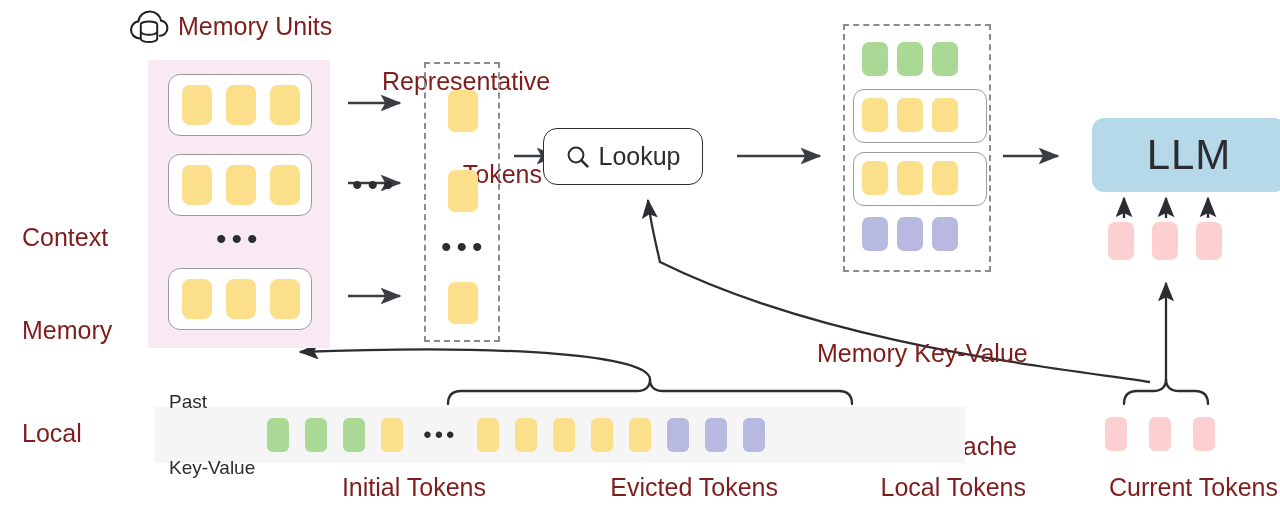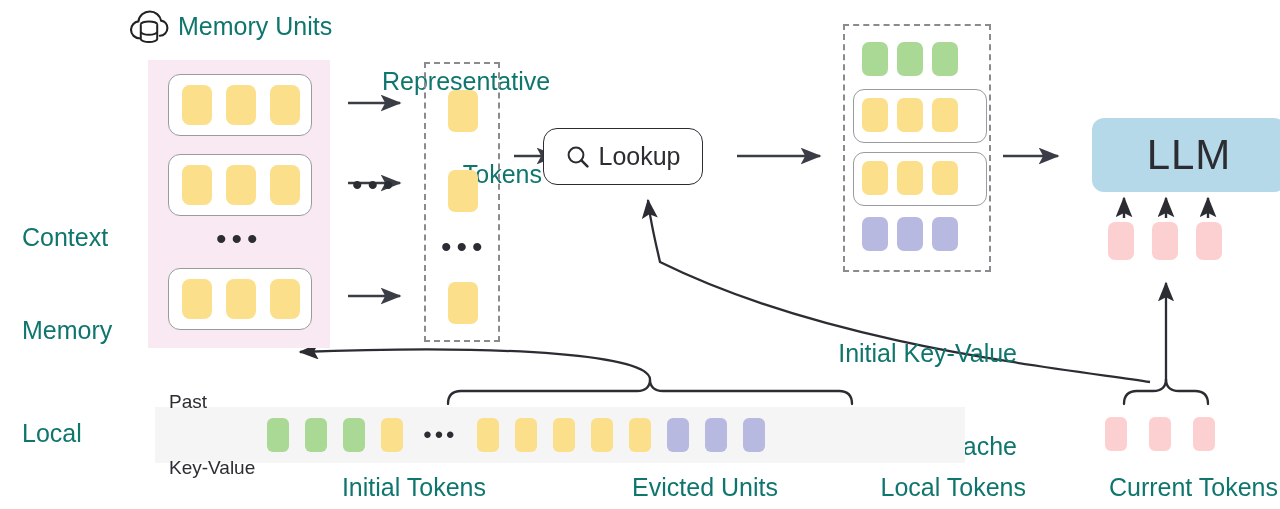--- a/index.html
+++ b/index.html
@@ -11,21 +11,21 @@
     overflow:hidden;
     position:relative;
   }
   #stage{position:absolute;left:0;top:0;width:1280px;height:509px;}
   .abs{position:absolute;}
 
   
   #wires{position:absolute;left:0;top:0;width:1280px;height:509px;pointer-events:none;}
 
   
-  .lbl{font-size:25px;line-height:31px;color:#0f766e;white-space:pre;}
+  .lbl{font-size:25px;line-height:31px;color:#7f1d1d;white-space:pre;}
   .lbl-c{text-align:right;}
 
   
   .chip{border-radius:7px;}
   .chip-lg{width:30px;height:40px;border-radius:8px;}
   .chip-md{width:26px;height:34px;border-radius:7px;}
   .chip-sm{width:22px;height:34px;border-radius:6px;}
 
   
   #ctxmem{left:148px;top:60px;width:182px;height:288px;background:#f8e9f2;}
@@ -195,21 +195,21 @@
       <div class="chip chip-md" style="background:#fcdf8a;"></div>
     </div>
     <div class="kvrow" style="top:191px;">
       <div class="chip chip-md" style="background:#b8b9e0;"></div>
       <div class="chip chip-md" style="background:#b8b9e0;"></div>
       <div class="chip chip-md" style="background:#b8b9e0;"></div>
     </div>
   </div>
 
   <div class="abs lbl lbl-c" style="left:817px;top:276px;width:200px;">
-    <div>Initial Key-Value</div>
+    <div>Memory Key-Value</div>
     <div>Cache</div>
   </div>
 
   <div class="abs" id="llm">
     <span>LLM</span>
   </div>
 
   <div class="abs" id="llmtok">
     <div class="chip" style="width:26px;height:38px;background:#fcd0d0;"></div>
     <div class="chip" style="width:26px;height:38px;background:#fcd0d0;"></div>
@@ -249,17 +249,17 @@
     </div>
   </div>
 
   <div class="abs" id="curtok">
     <div class="chip chip-sm" style="background:#fcd0d0;"></div>
     <div class="chip chip-sm" style="background:#fcd0d0;"></div>
     <div class="chip chip-sm" style="background:#fcd0d0;"></div>
   </div>
 
   <div class="abs lbl lbl-c" style="left:218px;top:472px;width:268px;">Initial Tokens</div>
-  <div class="abs lbl lbl-c" style="left:518px;top:472px;width:260px;">Evicted Units</div>
+  <div class="abs lbl lbl-c" style="left:518px;top:472px;width:260px;">Evicted Tokens</div>
   <div class="abs lbl lbl-c" style="left:1062px;top:472px;width:216px;">Current Tokens</div>
   <div class="abs lbl lbl-c" style="left:820px;top:472px;width:206px;">Local Tokens</div>
 
 </div>
 
 </body></html>

